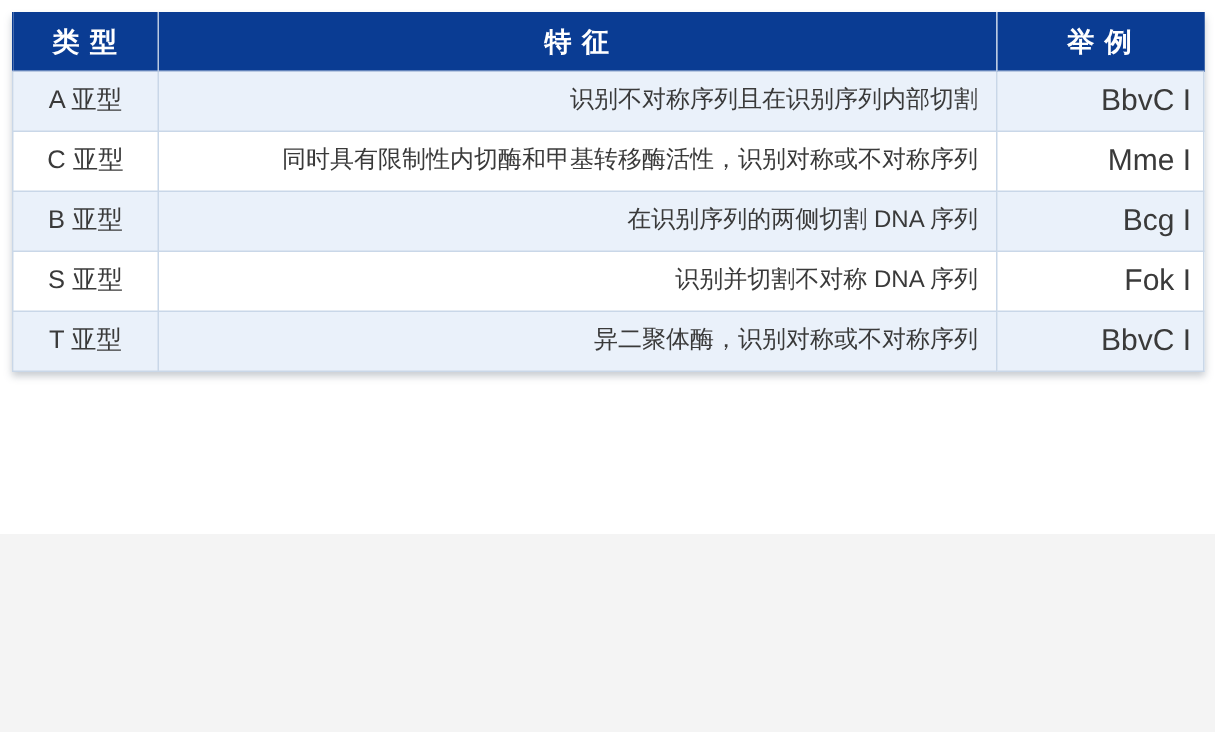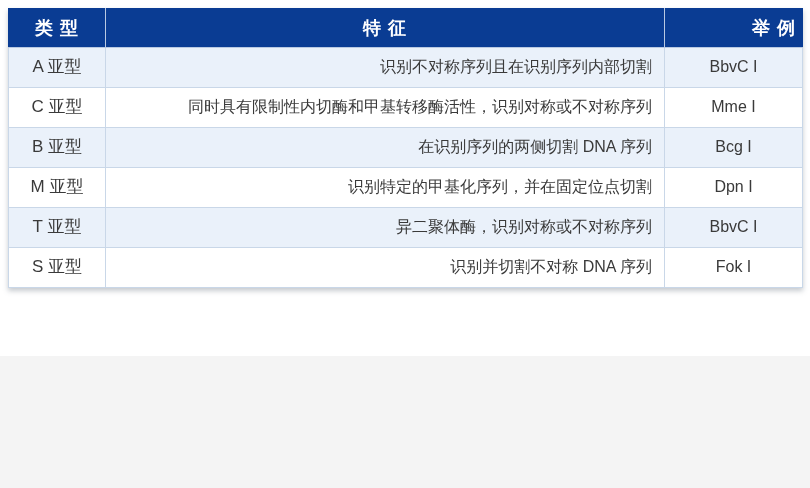--- a/index.html
+++ b/index.html
@@ -33,21 +33,21 @@
     font-weight: bold;
     font-size: 18px;
     height: 39px;
     padding: 0 6px;
     border: 1px solid #b9c9e2;
     border-top: none;
     text-align: center;
     letter-spacing: 1px;
   }
   thead th:first-child { border-left: 1px solid #0a3c93; }
-  thead th:last-child  { border-right: 1px solid #0a3c93; text-align: right; }
+  thead th:last-child  { border-right: 1px solid #0a3c93; }
 
   tbody td {
     border: 1px solid #c9d7e8;
     font-size: 16px;
     color: #3a3a3a;
     height: 40px;
     padding: 4px 8px;
     line-height: 1.55;
     vertical-align: middle;
     box-sizing: border-box;
@@ -59,22 +59,22 @@
     text-align: center;
     font-size: 17px;
     white-space: nowrap;
   }
   td.cell-feature {
     text-align: right;
     padding-left: 14px;
     padding-right: 12px;
   }
   td.cell-example {
-    text-align: center;
-    font-size: 16px;
+    text-align: right;
+    font-size: 20px;
   }
 </style>
 </head>
 <body>
 
 <div class="page">
   <table class="enzyme-table">
     <colgroup>
       <col class="col-type">
       <col class="col-feat">
@@ -97,29 +97,24 @@
         <td class="cell-type">C 亚型</td>
         <td class="cell-feature">同时具有限制性内切酶和甲基转移酶活性，识别对称或不对称序列</td>
         <td class="cell-example">Mme I</td>
       </tr>
       <tr>
         <td class="cell-type">B 亚型</td>
         <td class="cell-feature">在识别序列的两侧切割 DNA 序列</td>
         <td class="cell-example">Bcg I</td>
       </tr>
       <tr>
-        <td class="cell-type">M 亚型</td>
-        <td class="cell-feature">识别特定的甲基化序列，并在固定位点切割</td>
-        <td class="cell-example">Dpn I</td>
+        <td class="cell-type">S 亚型</td>
+        <td class="cell-feature">识别并切割不对称 DNA 序列</td>
+        <td class="cell-example">Fok I</td>
       </tr>
       <tr>
         <td class="cell-type">T 亚型</td>
         <td class="cell-feature">异二聚体酶，识别对称或不对称序列</td>
         <td class="cell-example">BbvC I</td>
       </tr>
-      <tr>
-        <td class="cell-type">S 亚型</td>
-        <td class="cell-feature">识别并切割不对称 DNA 序列</td>
-        <td class="cell-example">Fok I</td>
-      </tr>
     </tbody>
   </table>
 </div>
 
 </body></html>

